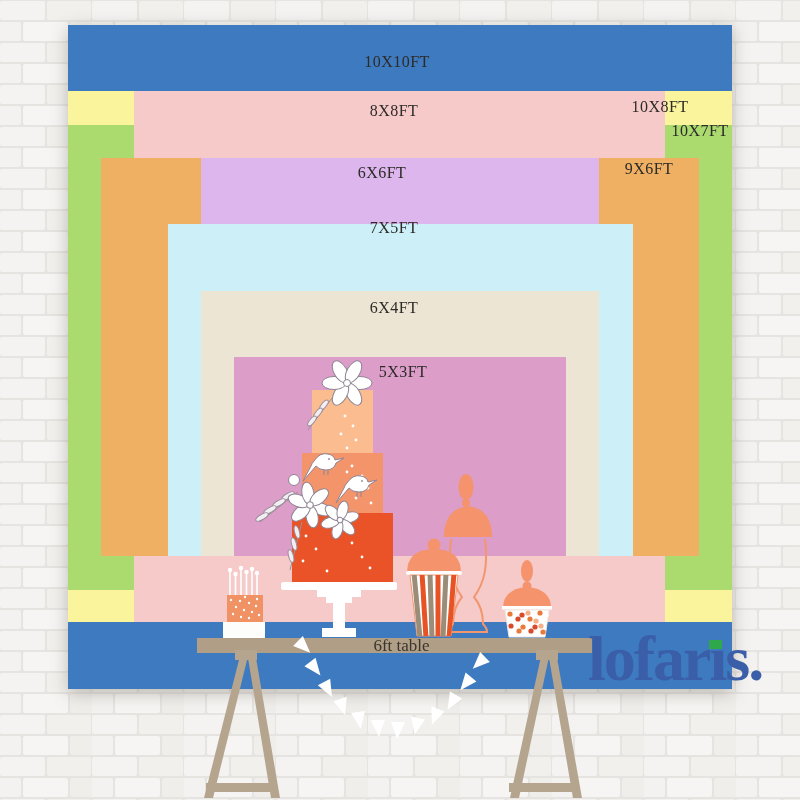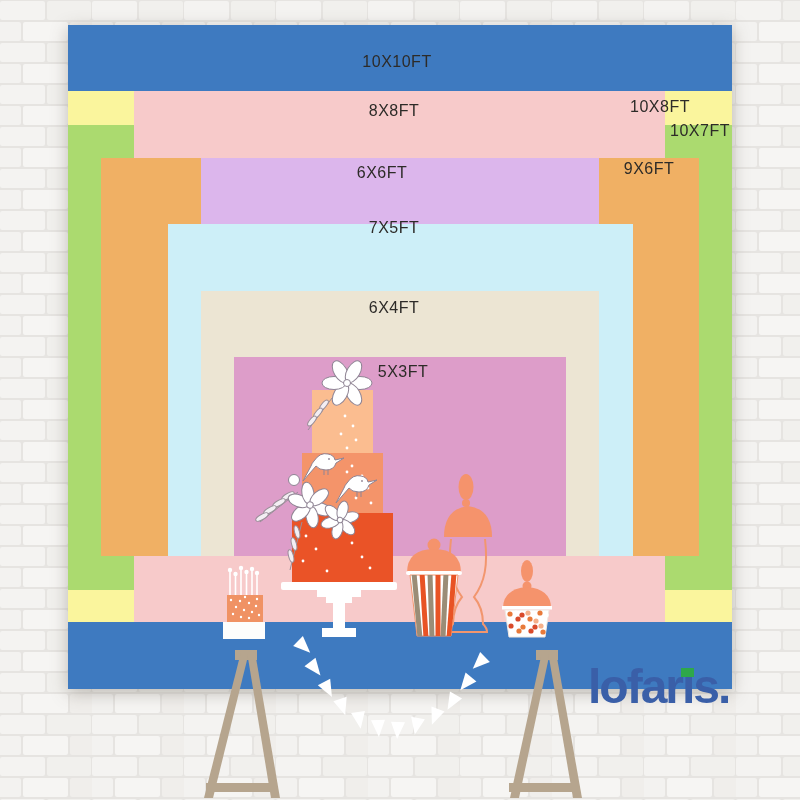--- a/index.html
+++ b/index.html
@@ -1,32 +1,32 @@
 <!DOCTYPE html>
 <html><head>
 <meta charset="utf-8">
 <style>
   html,body{margin:0;padding:0;background:#e9e7e4;}
   .stage{position:relative;width:800px;height:800px;overflow:hidden;
-         font-family:Liberation Sans, sans-serif;background:#bef264;}
+         font-family:Liberation Serif, serif;background:#bef264;}
   .stage svg{position:absolute;left:0;top:0;}
   .layer{position:absolute;}
   .layer.blue-outer{box-shadow:0 4px 16px rgba(90,80,70,.35);}
   .size-label{position:absolute;transform:translate(-50%,-50%);
               font-size:16px;letter-spacing:.5px;color:#2d2b28;white-space:nowrap;}
   .tabletop{position:absolute;left:197px;top:638px;width:395px;height:15px;
             background:#b09e86;z-index:30;}
   .tabletop .tlabel{position:absolute;left:0;right:-14px;top:-2px;text-align:center;
             font-size:17px;color:#3b352f;}
   .scene{z-index:20;}
   .front{z-index:40;}
   .wall{z-index:0;}
   .bd{z-index:10;}
-  .logo{position:absolute;left:588px;top:656px;z-index:50;
-        font-size:48px;line-height:62px;font-weight:bold;letter-spacing:-2px;
+  .logo{position:absolute;left:588px;top:628px;z-index:50;
+        font-size:64px;line-height:62px;font-weight:bold;letter-spacing:-2px;
         white-space:nowrap;}
   .logo .i-wrap{position:relative;display:inline-block;}
   .logo .i-dot{position:absolute;left:-1px;top:12px;width:13px;height:9px;}
 </style>
 </head>
 <body>
 
 <div class="stage">
 
   <svg class="wall" width="800" height="800">
@@ -254,20 +254,23 @@
         <circle cx="513" cy="632" r="2.6" fill="#ffffff"></circle>
           <circle cx="519" cy="631" r="2.6" fill="#e87a3a"></circle>
         <circle cx="525" cy="633" r="2.6" fill="#ffffff"></circle>
           <circle cx="531" cy="631" r="2.6" fill="#d94a2a"></circle>
         <circle cx="537" cy="633" r="2.6" fill="#ffffff"></circle>
           <circle cx="543" cy="632" r="2.6" fill="#e87a3a"></circle>
       </g>
     </g>
   </svg>
 
+  <div class="tabletop">
+    <div class="tlabel">6ft table</div>
+  </div>
 
   <svg class="front" width="800" height="800">
     <g fill="#ffffff">
       <g transform="translate(298,641) rotate(-46)">
           <polygon points="-7,0 7,0 0,17"></polygon>
         </g>
       <g transform="translate(310,662) rotate(-38)">
           <polygon points="-7,0 7,0 0,17"></polygon>
         </g>
       <g transform="translate(324,682) rotate(-28)">

